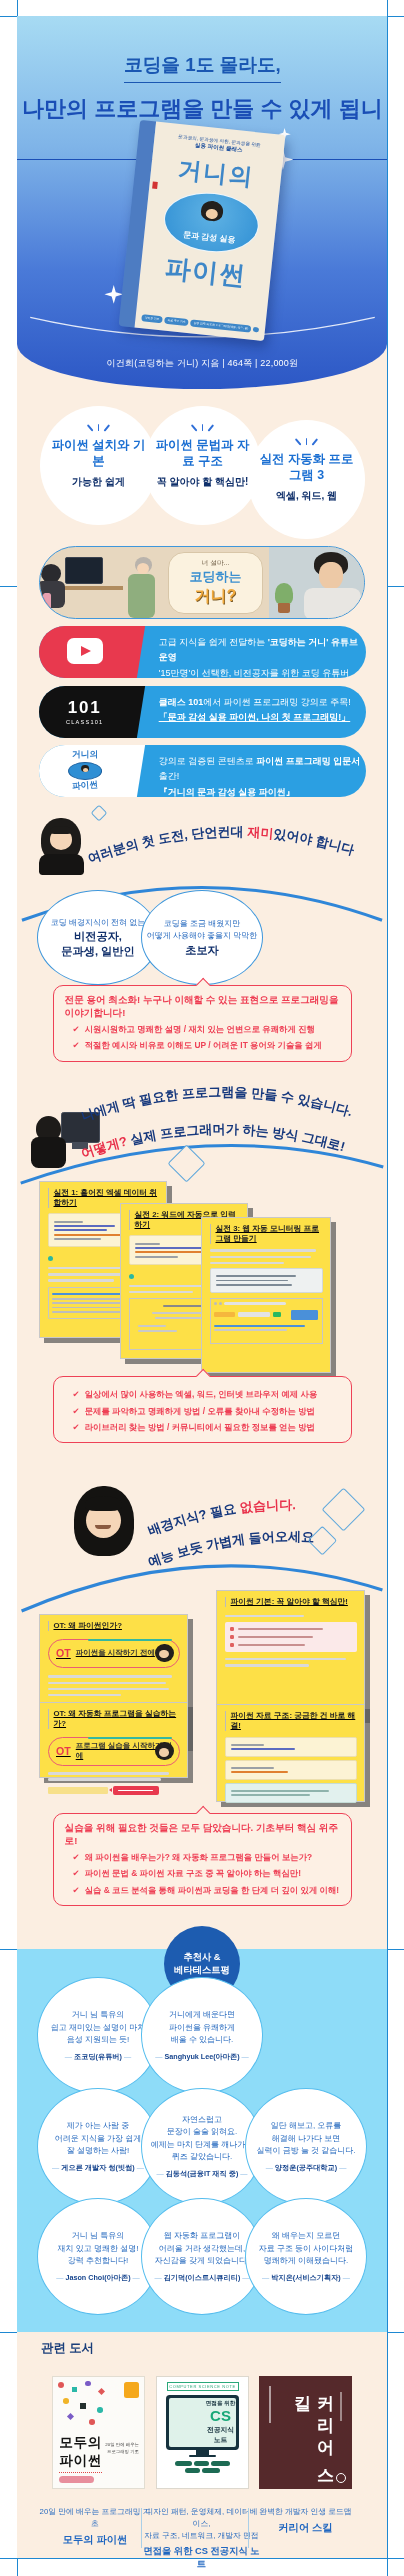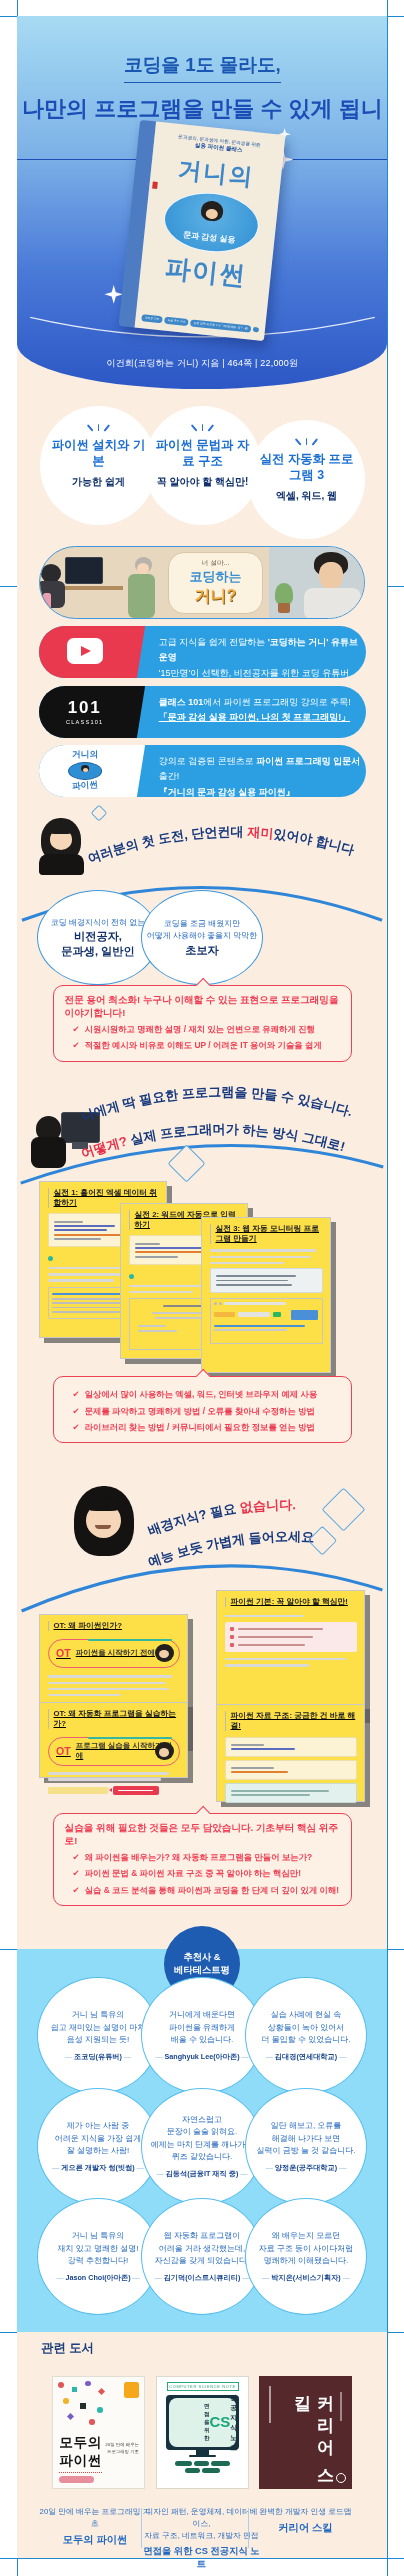--- a/index.html
+++ b/index.html
@@ -464,26 +464,20 @@
       <div class="q">쉽고 재미있는 설명이 마치</div>
     <div class="q">음성 지원되는 듯!</div>
     <div class="tname"><span class="dash">— </span><span>조코딩(유튜버)</span><span class="dash"> —</span></div>
   </div>
   <div class="oval" style="left:141px;top:1977px;height:117px;border-color:#55bdee;">
     <div class="q">거니에게 배운다면</div>
       <div class="q">파이썬을 유쾌하게</div>
     <div class="q">배울 수 있습니다.</div>
     <div class="tname"><span class="dash">— </span><span>Sanghyuk Lee(아마존)</span><span class="dash"> —</span></div>
   </div>
-  <div class="oval" style="left:245px;top:1977px;height:117px;border-color:#55bdee;">
-    <div class="q">실습 사례에 현실 속</div>
-      <div class="q">상황들이 녹아 있어서</div>
-    <div class="q">더 몰입할 수 있었습니다.</div>
-    <div class="tname"><span class="dash">— </span><span>김대경(연세대학교)</span><span class="dash"> —</span></div>
-  </div>
 
   <div class="oval" style="left:37px;top:2088px;height:117px;border-color:#55bdee;">
     <div class="q">제가 아는 사람 중</div>
       <div class="q">어려운 지식을 가장 쉽게</div>
     <div class="q">잘 설명하는 사람!</div>
     <div class="tname"><span class="dash">— </span><span>게으른 개발자 썽(빗썸)</span><span class="dash"> —</span></div>
   </div>
   <div class="oval" style="left:141px;top:2088px;height:117px;border-color:#55bdee;">
     <div class="q">자연스럽고</div>
       <div class="q">문장이 술술 읽혀요.</div>
@@ -537,21 +531,21 @@
     <div class="abs" style="right:5px;top:65px;text-align:right;font-size:4.4px;color:#444;line-height:1.5;">
       <div>20일 만에 배우는</div>
       <div>프로그래밍 기초</div>
     </div>
     <div class="abs" style="left:6.2px;bottom:5px;width:35px;height:7.5px;background:#e88f9d;border-radius:3.7px;"></div>
   </div>
 
   <div style="position:absolute;left:156px;top:2376px;width:93px;height:113px;background:#ffffff;border:0.6px solid #ddd8ce;box-sizing:border-box;overflow:hidden;text-align:center;">
     <div style="margin:5px auto 0;width:70px;border:0.9px solid #2aa87a;color:#2aa87a;font-size:4px;letter-spacing:0.6px;padding:1.2px 0;">COMPUTER SCIENCE NOTE</div>
     <div style="position:relative;width:73px;height:55px;margin:3.7px auto 0;background:#16323e;border-radius:3.7px;padding:3.1px;box-sizing:border-box;">
-      <div style="background:#dff2ea;border-radius:8px;height:100%;display:flex;flex-direction:row;align-items:center;justify-content:center;padding-left:36px;">
+      <div style="background:#dff2ea;border-radius:2px;height:100%;display:flex;flex-direction:column;align-items:center;justify-content:center;padding-left:36px;">
         <div style="font-size:5.6px;color:#16323e;font-weight:bold;">면접을 위한</div>
         <div style="font-size:15px;font-weight:bold;color:#18a878;line-height:1.1;">CS</div>
         <div style="font-size:6.8px;font-weight:bold;color:#16323e;">전공지식 노트</div>
       </div>
     </div>
     <div style="width:13.7px;height:5px;background:#16323e;margin:0 auto;"></div>
     <div style="width:27px;height:1.9px;background:#16323e;margin:0 auto;border-radius:1.2px;"></div>
     <div style="display:flex;gap:1.9px;justify-content:center;margin-top:4.4px;">
       <span style="width:17.4px;height:5px;background:#1d6b54;border-radius:2.5px;"></span>
       <span style="width:15px;height:5px;background:#1d6b54;border-radius:2.5px;"></span>

